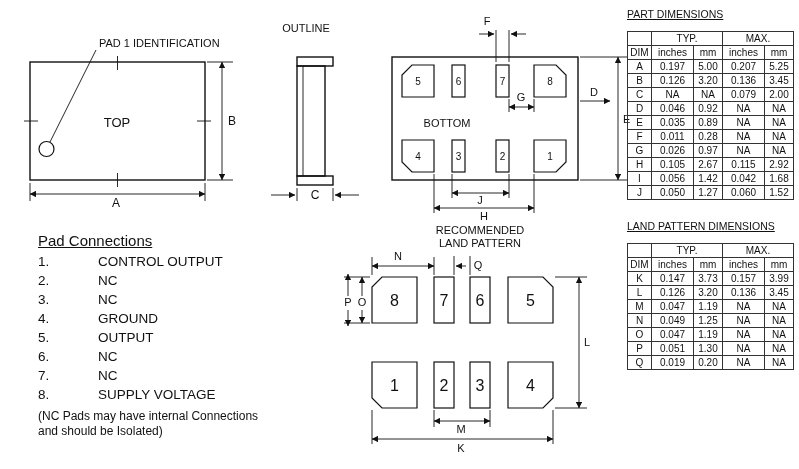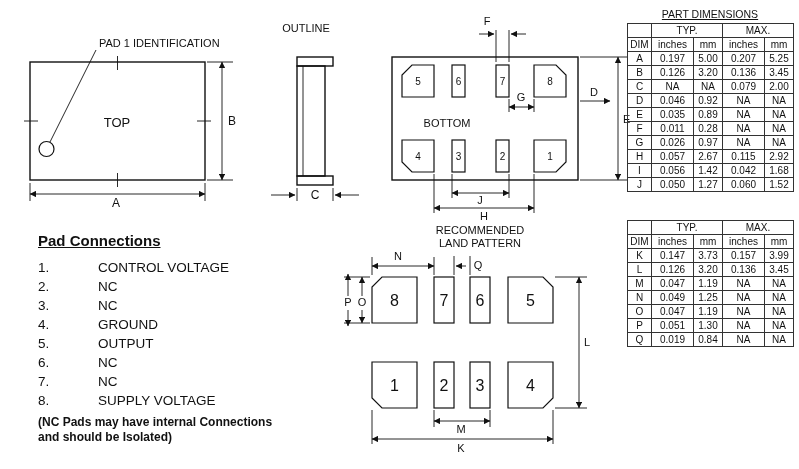--- a/index.html
+++ b/index.html
@@ -9,29 +9,29 @@
   svg text{font-family:"Liberation Sans",sans-serif;fill:#111;}
   .ol{fill:none;stroke:#111;stroke-width:1.4;}
   .ol2{fill:#fff;stroke:#111;stroke-width:1.2;}
   .dim{fill:none;stroke:#111;stroke-width:0.9;}
   .t13{font-size:13px;} .t12{font-size:12px;} .t11{font-size:11px;}
   .mid{text-anchor:middle;}
   .padnum{font-size:10px;text-anchor:middle;}
   .landnum{font-size:16px;text-anchor:middle;}
 
   #pad-connections{position:absolute;left:38px;top:232px;width:300px;}
-  #pad-connections h2{font-size:15px;font-weight:bold;text-decoration:underline;margin:0 0 9px 0;}
+  #pad-connections h2{font-size:15px;font-weight:normal;text-decoration:underline;margin:0 0 3px 0;}
   .pad-row{display:flex;font-size:13.5px;line-height:19px;}
   .pad-row .num{width:60px;}
-  .pc-note{font-size:12px;line-height:15px;margin-top:5px;font-weight:bold;}
+  .pc-note{font-size:12px;line-height:15px;margin-top:5px;}
 
   .dim-table-wrap{position:absolute;width:166px;}
   #part-table-wrap{left:627px;top:8px;}
   #land-table-wrap{left:627px;top:220px;}
-  .dim-table-title{font-size:10.5px;text-align:center;text-decoration:underline;margin-bottom:3px;white-space:nowrap;}
+  .dim-table-title{font-size:10.5px;text-decoration:underline;margin-bottom:11px;white-space:nowrap;}
   table.dim-table{border-collapse:collapse;width:166px;table-layout:fixed;}
   table.dim-table th,table.dim-table td{border:1px solid #333;font-size:10px;font-weight:normal;
     text-align:center;padding:0.5px 1px;line-height:12px;overflow:hidden;}
   col.dim-col{width:24px;} col.in-col{width:42px;} col.mm-col{width:29px;}
 </style>
 </head>
 <body>
 
 <div id="canvas">
 
@@ -205,21 +205,21 @@
         <line class="dim" x1="372" y1="439" x2="553" y2="439" marker-start="url(#arr)" marker-end="url(#arr)"></line>
         <text class="t11 mid" x="461" y="452">K</text>
       </g>
     </g>
   </svg>
 
   <div id="pad-connections">
     <h2>Pad Connections</h2>
     <div class="pad-row">
       <span class="num">1.</span>
-      <span class="fn">CONTROL VOLTAGE</span>
+      <span class="fn">CONTROL OUTPUT</span>
     </div>
     <div class="pad-row">
       <span class="num">2.</span>
       <span class="fn">NC</span>
     </div>
     <div class="pad-row">
       <span class="num">3.</span>
       <span class="fn">NC</span>
     </div>
     <div class="pad-row">
@@ -317,21 +317,21 @@
           </tr>
           <tr>
             <td>G</td>
             <td>0.026</td>
             <td>0.97</td>
             <td>NA</td>
             <td>NA</td>
           </tr>
           <tr>
             <td>H</td>
-            <td>0.057</td>
+            <td>0.105</td>
             <td>2.67</td>
             <td>0.115</td>
             <td>2.92</td>
           </tr>
           <tr>
             <td>I</td>
             <td>0.056</td>
             <td>1.42</td>
             <td>0.042</td>
             <td>1.68</td>
@@ -341,20 +341,21 @@
             <td>0.050</td>
             <td>1.27</td>
             <td>0.060</td>
             <td>1.52</td>
           </tr>
         </tbody>
       </table>
   </div>
 
   <div id="land-table-wrap" class="dim-table-wrap">
+    <div class="dim-table-title">LAND PATTERN DIMENSIONS</div>
     <table class="dim-table">
       <colgroup>
         <col class="dim-col">
           <col class="in-col">
           <col class="mm-col">
           <col class="in-col">
           <col class="mm-col">
       </colgroup>
     <thead>
           <tr>
@@ -409,21 +410,21 @@
           <tr>
             <td>P</td>
             <td>0.051</td>
             <td>1.30</td>
             <td>NA</td>
             <td>NA</td>
           </tr>
           <tr>
             <td>Q</td>
             <td>0.019</td>
-            <td>0.84</td>
+            <td>0.20</td>
             <td>NA</td>
             <td>NA</td>
           </tr>
         </tbody>
       </table>
   </div>
 
 </div>
 
 </body></html>

